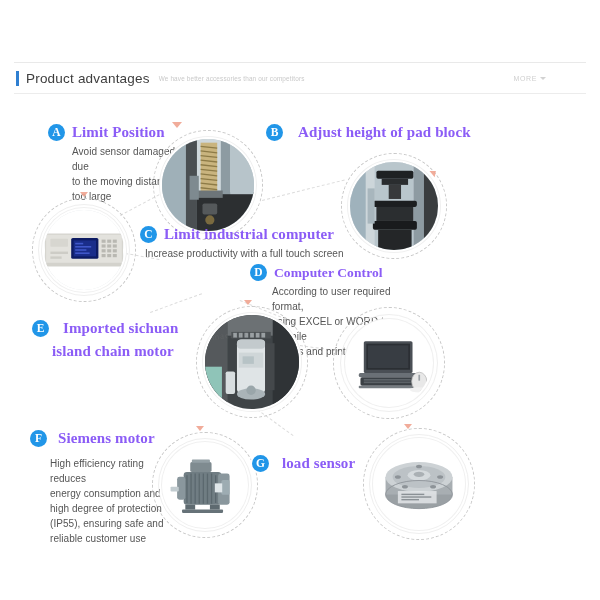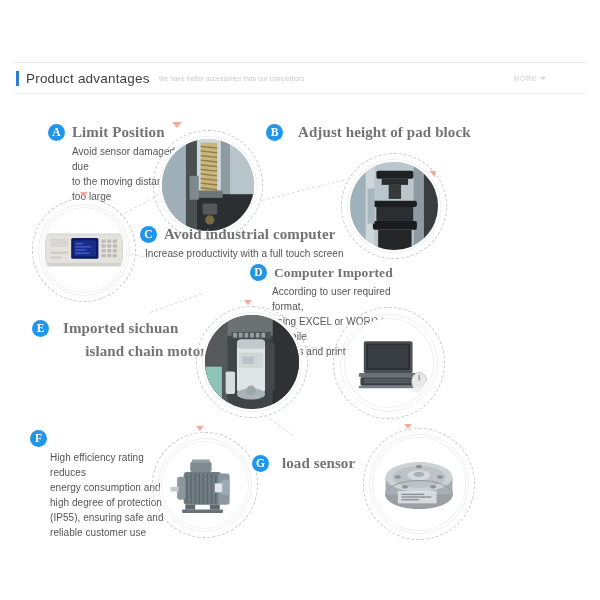--- a/index.html
+++ b/index.html
@@ -42,22 +42,22 @@
     width:17px;height:17px;border-radius:50%;
     background:#2196e8;color:#fff;
     font-family:"Liberation Serif",serif;
     font-weight:bold;font-size:11.5px;line-height:1;
     box-shadow:0 0 0 1.5px #fff;
     flex:0 0 auto;
   }
   .head-row{display:flex;align-items:center;gap:7px;}
   .title{
     font-family:"Liberation Serif",serif;
-    font-weight:bold;color:#737373;
-    font-size:15px;letter-spacing:.1px;white-space:nowrap;text-align:right;
+    font-weight:bold;color:#8b5cf6;
+    font-size:15px;letter-spacing:.1px;white-space:nowrap;
   }
   .title.sm{font-size:13.5px;}
   .desc{
     font-size:10px;color:#555;line-height:1.5;
     letter-spacing:.05px;white-space:pre-line;
   }
 
   
   .ring{
     position:absolute;border-radius:50%;
@@ -224,29 +224,29 @@
       <rect x="8" y="52" width="22" height="3" fill="#cdccc6"></rect>
       <rect x="8" y="58" width="14" height="3" fill="#cdccc6"></rect>
       <rect x="2" y="66" width="96" height="4" fill="#d3d2cc"></rect>
     </svg>
   </div>
   <div class="arrow down-s" style="left:80px;top:192px;"></div>
 
   <div class="blk" style="left:140px;top:226px;width:215px;">
     <div class="head-row">
       <span class="badge">C</span>
-      <span class="title">Avoid industrial computer</span>
+      <span class="title">Limit industrial computer</span>
     </div>
     <div class="desc" style="margin-left:5px;margin-top:3px;">Increase productivity with a full touch screen</div>
   </div>
 
   <div class="blk" style="left:250px;top:264px;width:175px;">
     <div class="head-row">
       <span class="badge">D</span>
-      <span class="title sm">Computer Imported</span>
+      <span class="title sm">Computer Control</span>
     </div>
     <div class="desc" style="margin-left:22px;margin-top:3px;width:150px;">According to user required format,
 using EXCEL or WORD to compile
 reports and print bulk.</div>
   </div>
 
   <div class="ring" style="left:333px;top:307px;width:112px;height:112px;"></div>
   <div class="ring2" style="left:340px;top:314px;width:98px;height:98px;"></div>
   <div class="photo" style="left:345px;top:319px;width:88px;height:88px;background:#fff;">
     <svg viewBox="0 0 100 100" preserveAspectRatio="xMidYMid slice">
@@ -306,22 +306,23 @@
       <rect x="22" y="60" width="10" height="24" rx="2" fill="#d8dee0"></rect>
       <rect x="64" y="30" width="10" height="50" fill="#44484b"></rect>
     </svg>
   </div>
   <div class="arrow down-s" style="left:244px;top:300px;"></div>
   <div class="watermark" style="left:212px;top:330px;">machine</div>
 
   <div class="blk" style="left:30px;top:430px;width:150px;">
     <div class="head-row">
       <span class="badge">F</span>
-    </div>
-    <div class="desc" style="margin-left:20px;margin-top:3px;width:122px;">High efficiency rating reduces
+      <span class="title" style="margin-left:4px;">Siemens motor</span>
+    </div>
+    <div class="desc" style="margin-left:20px;margin-top:9px;width:122px;">High efficiency rating reduces
 energy consumption and
 high degree of protection
 (IP55), ensuring safe and
 reliable customer use</div>
   </div>
 
   <div class="ring" style="left:152px;top:432px;width:106px;height:106px;"></div>
   <div class="ring2" style="left:158px;top:438px;width:94px;height:94px;"></div>
   <div class="photo" style="left:162px;top:442px;width:86px;height:86px;background:#fff;">
     <svg viewBox="0 0 100 100" preserveAspectRatio="xMidYMid slice">

